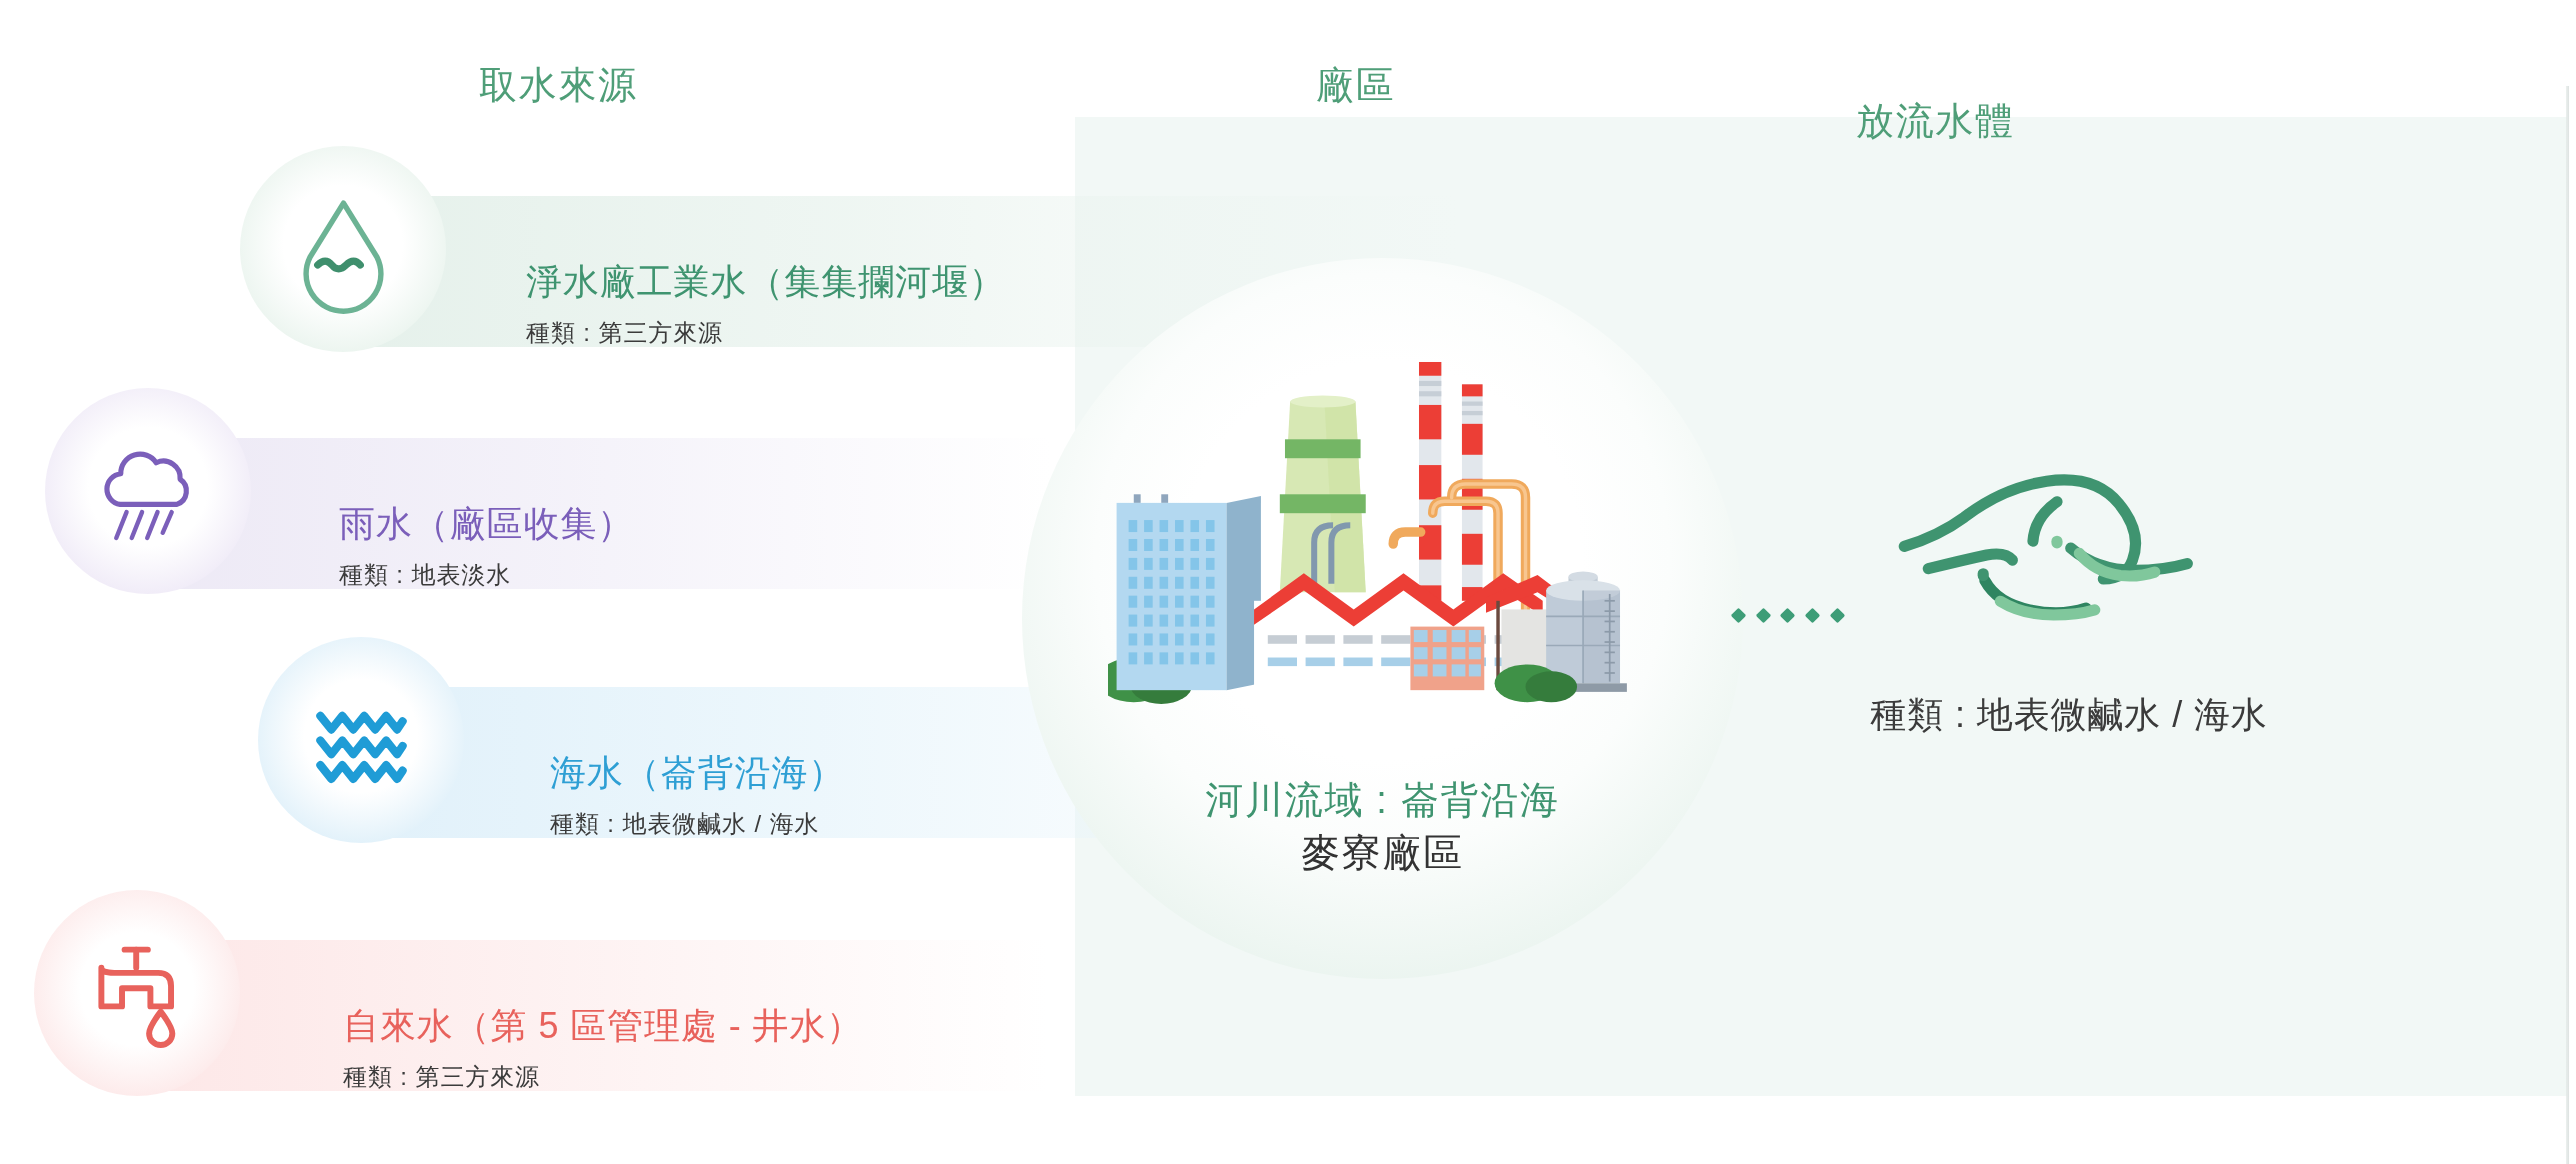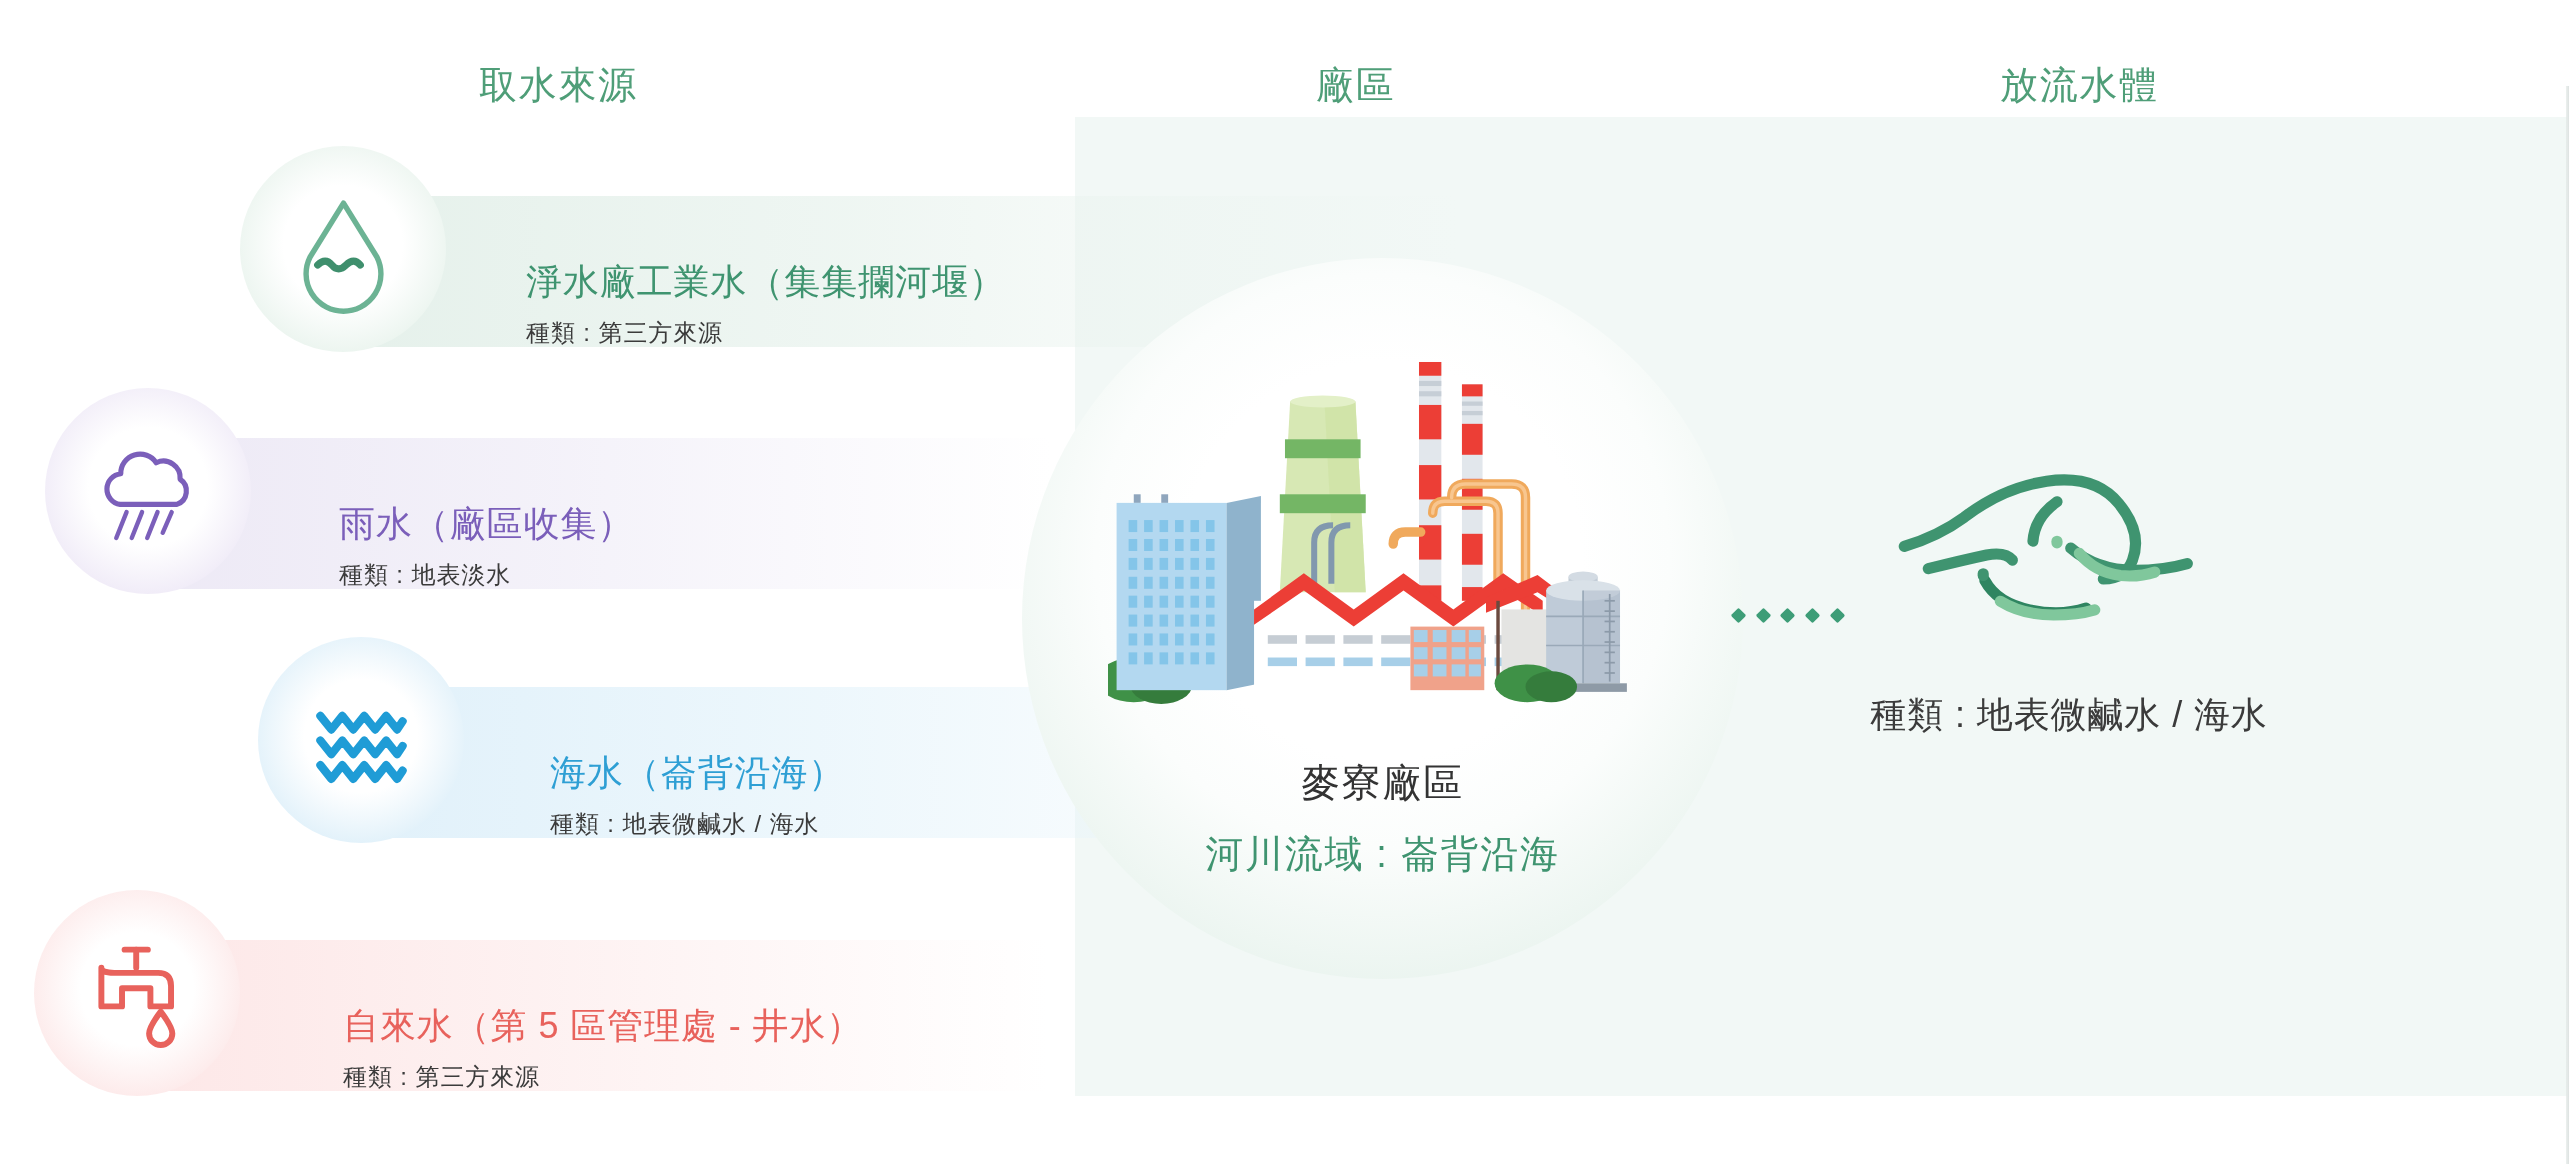--- a/index.html
+++ b/index.html
@@ -25,21 +25,21 @@
   }
 
   
   .col-head {
     position: absolute; top: 60px;
     font-size: 38px; letter-spacing: 1.7px;
     color: #4f9e78; font-weight: 400; white-space: nowrap;
   }
   #head-source   { left: 479px; }
   #head-plant    { left: 1316px; }
-  #head-outfall  { left: 2000px; }
+  #head-outfall  { left: 1856px; margin-top: 36px; }
 
   
   .src-row { position: absolute; left: 0; height: 232px; }
   .src-pill {
     position: absolute; left: 150px; top: 45px;
     width: 910px; height: 148px; border-radius: 5.2px;
   }
   .src-badge {
     position: absolute; top: 0; left: 52px;
     width: 206px; height: 206px; border-radius: 50%;
@@ -388,22 +388,22 @@
       <line x1="578" y1="372" x2="590" y2="372"></line>
         <line x1="578" y1="384" x2="590" y2="384"></line>
     </g>
     <rect x="502" y="396" width="102" height="10" fill="#8e9aa6"></rect>
 
     <ellipse cx="488" cy="396" rx="38" ry="22" fill="#3f9147"></ellipse>
     <ellipse cx="516" cy="400" rx="30" ry="18" fill="#357c3c"></ellipse>
   </svg>
 
   <div id="plant-caption">
+    <div id="plant-basin">河川流域 : 崙背沿海</div>
     <div id="plant-name">麥寮廠區</div>
-    <div id="plant-basin">河川流域 : 崙背沿海</div>
   </div>
 
   <div id="connector">
     <i></i>
     <i></i>
     <i></i>
     <i></i>
     <i></i>
   </div>
 

